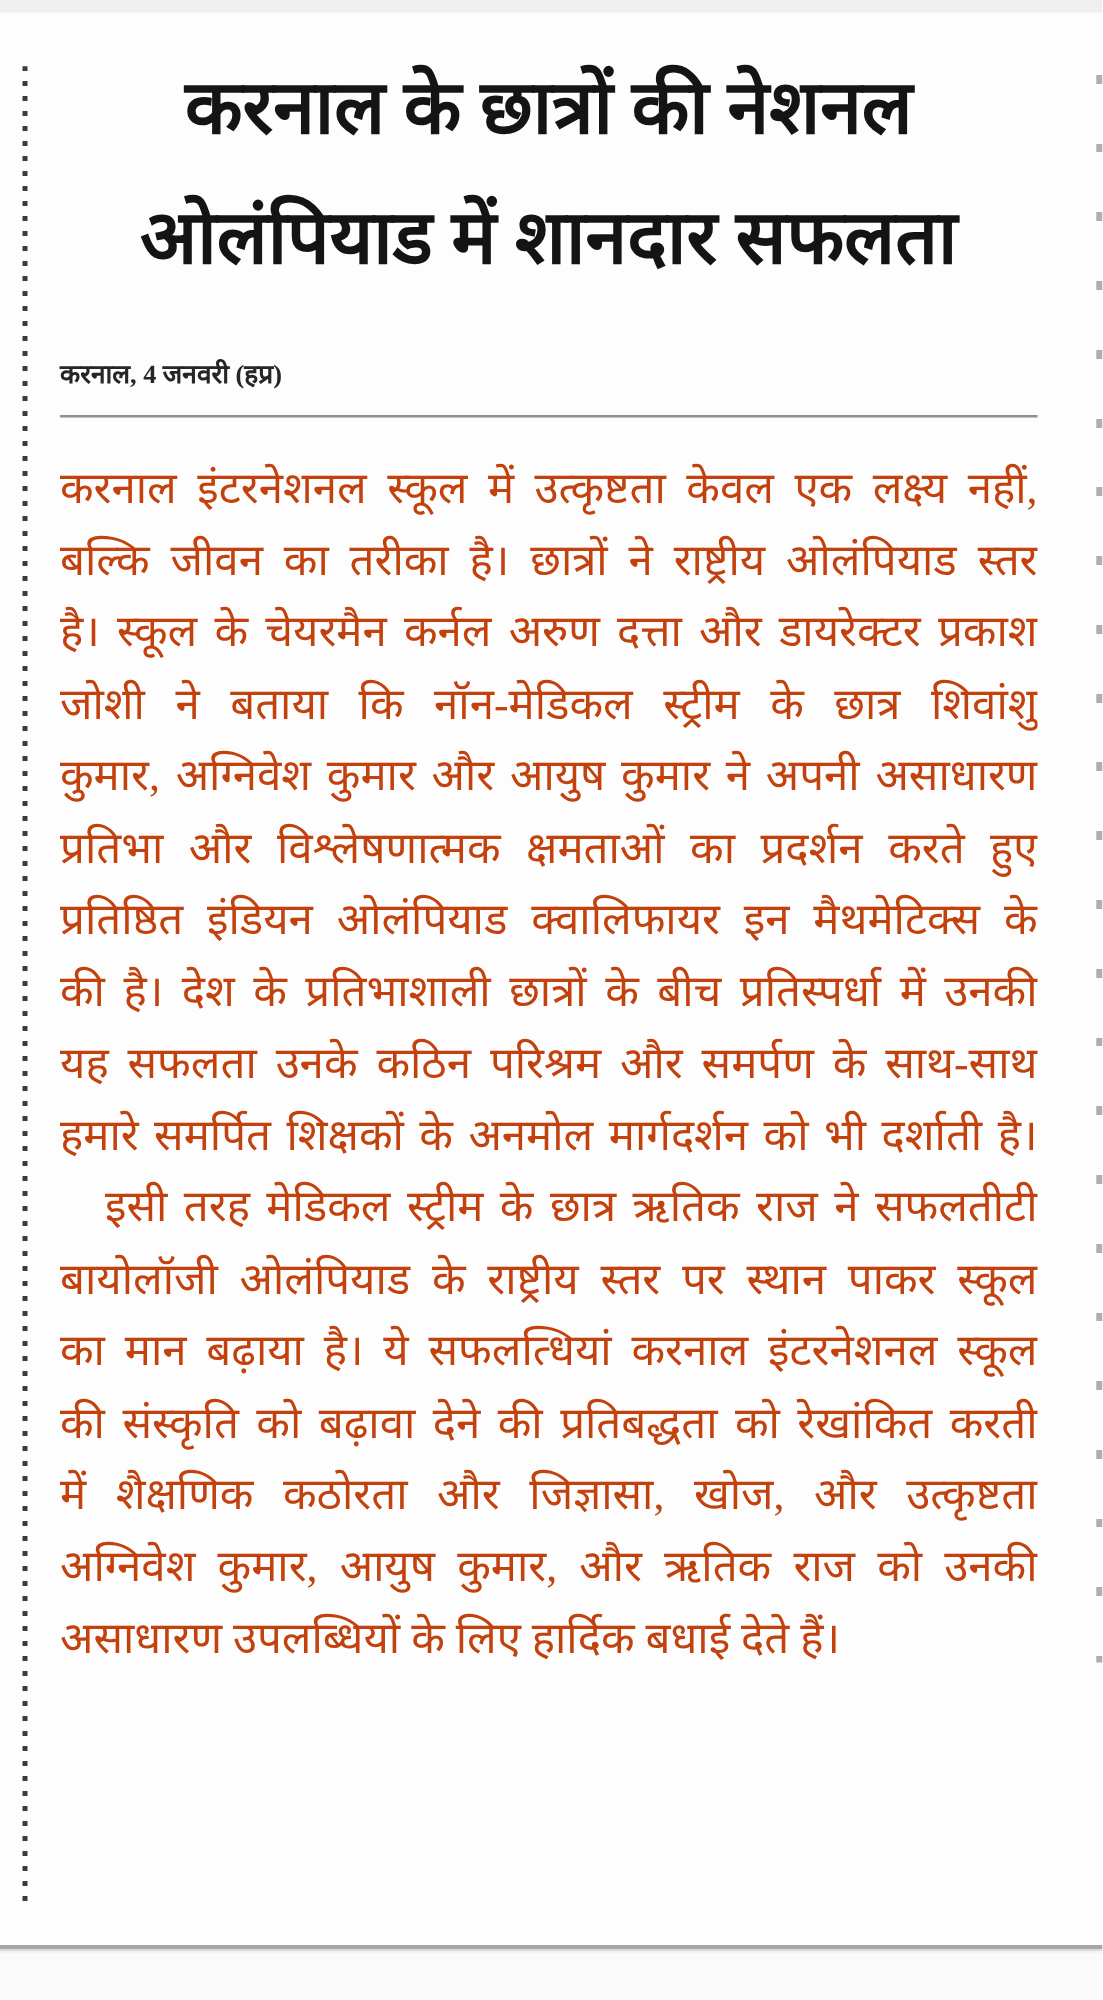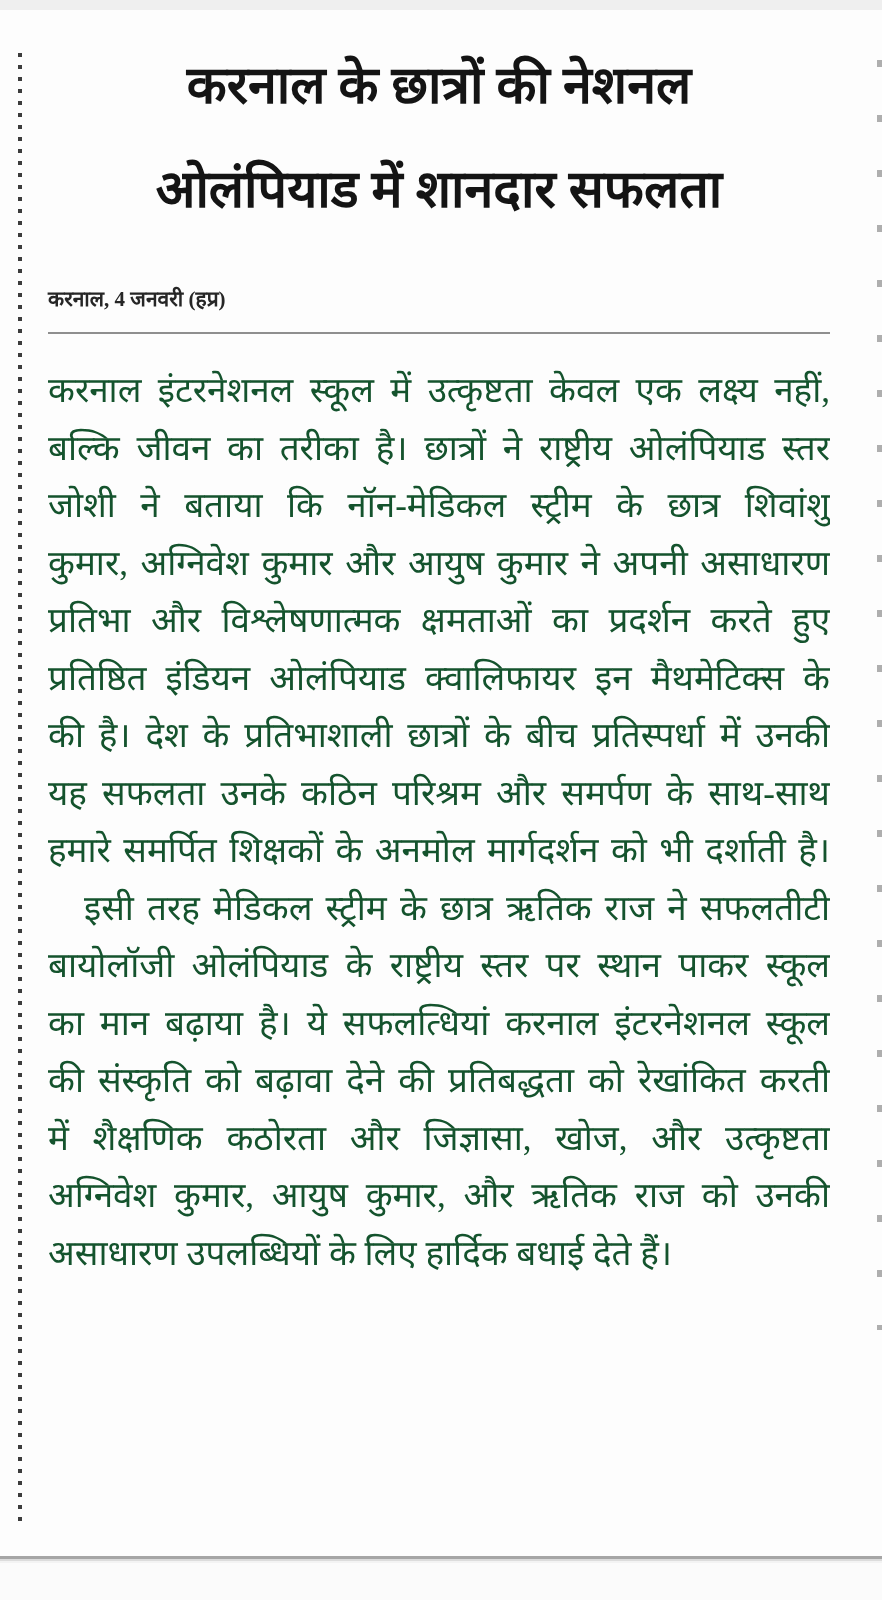--- a/index.html
+++ b/index.html
@@ -23,39 +23,39 @@
     background:repeating-linear-gradient(to bottom,rgba(110,110,110,.55) 0 7px,transparent 7px 55px);
   }
   .content{
     position:absolute;left:0;top:0;width:882px;
     padding:0 52px 0 48px;box-sizing:border-box;
   }
   .headline{
     margin-top:34px;
     text-align:center;
     font-weight:700;
-    font-size:52px;
+    font-size:60px;
     line-height:104px;
     color:#141414;
     letter-spacing:0px;
   }
   .dateline{
     margin-top:42px;
     font-size:21px;
     font-weight:700;
     color:#262626;
   }
   .divider{
     margin-top:20px;
     border-top:2px solid #8f8f8f;
     height:0;width:100%;
   }
   .body{
     margin-top:28px;
-    color:#14532d;
+    color:#c2410c;
     overflow:hidden;
   }
   .body-line{
     font-size:35px;
     line-height:57.5px;
     white-space:normal;
   }
   .body-line.jfull{ text-align:justify; text-align-last:justify; }
   .body-line.indent{ text-indent:36px; }
   .bottom-rule{
@@ -81,20 +81,21 @@
       <div>ओलंपियाड में शानदार सफलता</div>
     </div>
 
     <div class="dateline">करनाल, 4 जनवरी (हप्र)</div>
 
     <div class="divider"></div>
 
     <div class="body">
         <div class="body-line jfull">करनाल इंटरनेशनल स्कूल में उत्कृष्टता केवल एक लक्ष्य नहीं,</div>
         <div class="body-line jfull">बल्कि जीवन का तरीका है। छात्रों ने राष्ट्रीय ओलंपियाड स्तर</div>
+        <div class="body-line jfull">है। स्कूल के चेयरमैन कर्नल अरुण दत्ता और डायरेक्टर प्रकाश</div>
         <div class="body-line jfull">जोशी ने बताया कि नॉन-मेडिकल स्ट्रीम के छात्र शिवांशु</div>
         <div class="body-line jfull">कुमार, अग्निवेश कुमार और आयुष कुमार ने अपनी असाधारण</div>
         <div class="body-line jfull">प्रतिभा और विश्लेषणात्मक क्षमताओं का प्रदर्शन करते हुए</div>
         <div class="body-line jfull">प्रतिष्ठित इंडियन ओलंपियाड क्वालिफायर इन मैथमेटिक्स के</div>
         <div class="body-line jfull">की है। देश के प्रतिभाशाली छात्रों के बीच प्रतिस्पर्धा में उनकी</div>
         <div class="body-line jfull">यह सफलता उनके कठिन परिश्रम और समर्पण के साथ-साथ</div>
         <div class="body-line jfull">हमारे समर्पित शिक्षकों के अनमोल मार्गदर्शन को भी दर्शाती है।</div>
         <div class="body-line jfull indent">इसी तरह मेडिकल स्ट्रीम के छात्र ऋतिक राज ने सफलतीटी</div>
         <div class="body-line jfull">बायोलॉजी ओलंपियाड के राष्ट्रीय स्तर पर स्थान पाकर स्कूल</div>
         <div class="body-line jfull">का मान बढ़ाया है। ये सफलत्धियां करनाल इंटरनेशनल स्कूल</div>

